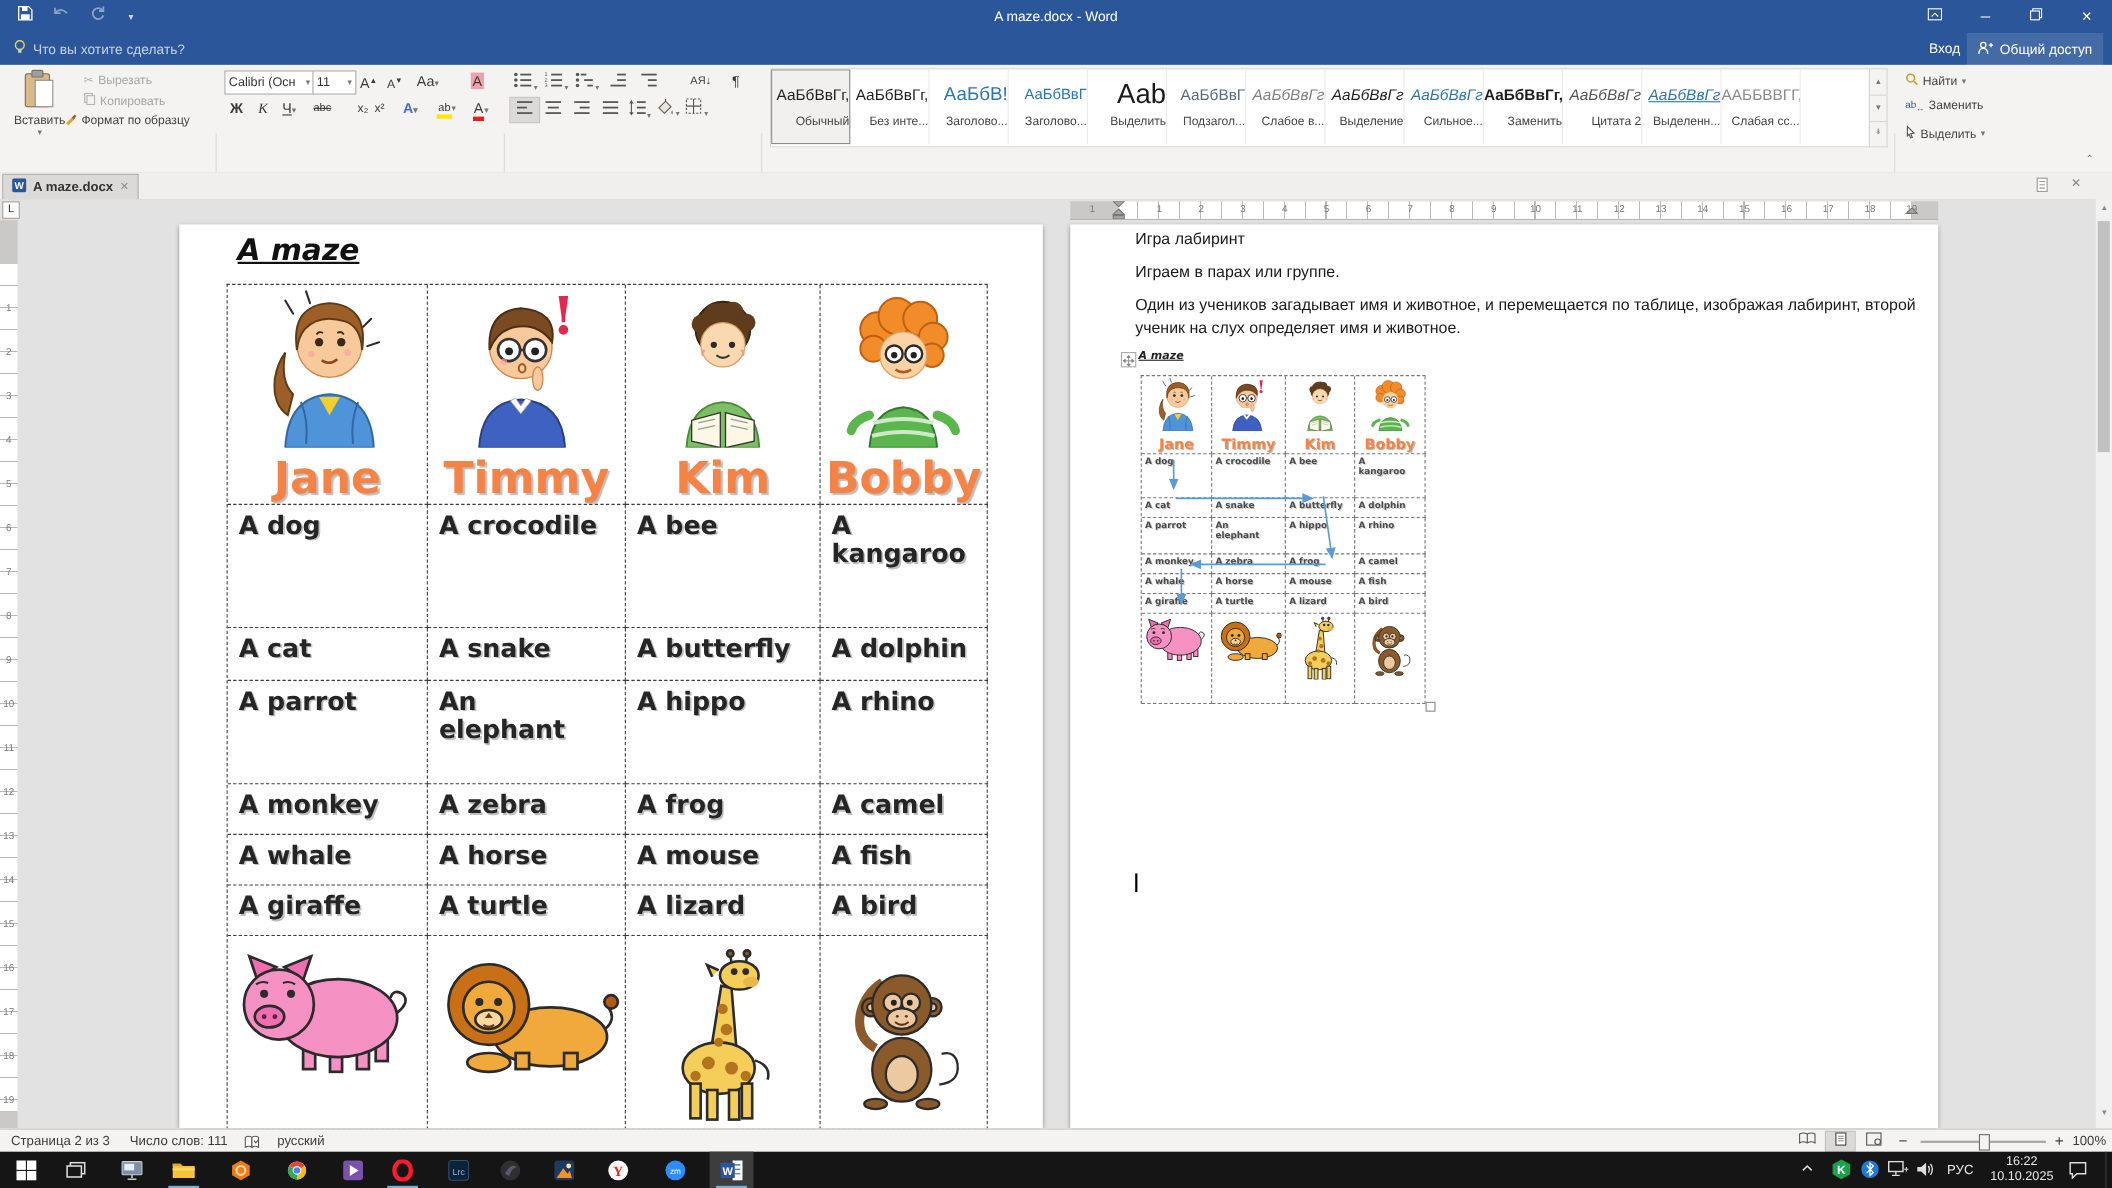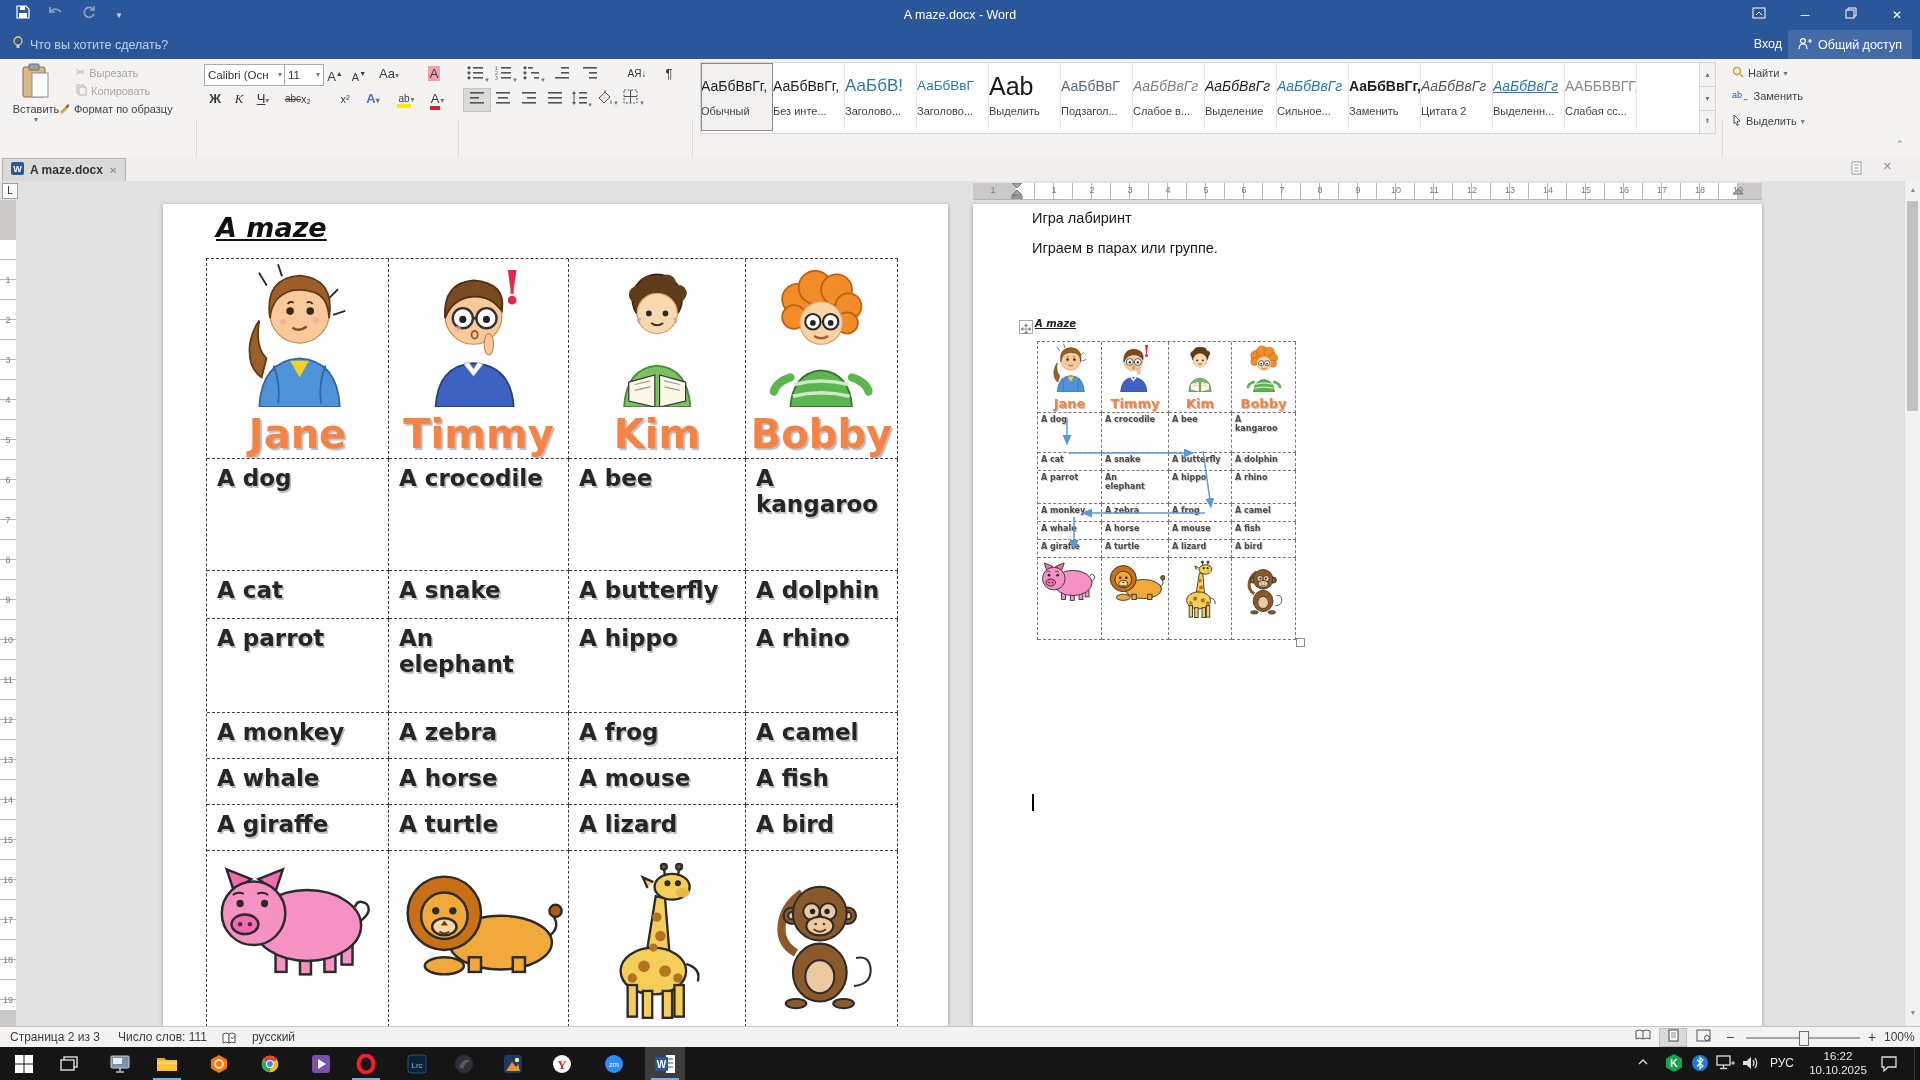--- a/index.html
+++ b/index.html
@@ -19,21 +19,21 @@
   #ribbon{left:0;top:59px;width:1920px;height:98px;background:#f4f3f1;border-bottom:1px solid #cfcdcb;font-size:11px;color:#444;}
   .gsep{top:62px;height:78px;width:1px;background:#dddbd8;}
   .glabel{top:139px;height:14px;font-size:11px;color:#6a6866;text-align:center;}
   .launcher{top:139px;width:12px;height:12px;border:1px solid #9a9896;border-top:none;border-left:none;color:#6a6866;font-size:8px;line-height:10px;text-align:center;}
   .rbtn{color:#444;font-size:11px;display:flex;align-items:center;gap:4px;white-space:nowrap;}
   .rbtn.dis{color:#a7a5a3;}
   .dd{font-size:8px;color:#777;}
   .fbtn{width:22px;height:20px;text-align:center;line-height:20px;font-size:13px;color:#3b3a39;}
   .inbox{background:#fff;border:1px solid #ababab;height:20px;line-height:20px;font-size:11.5px;color:#333;padding:0 3px;display:flex;justify-content:space-between;align-items:center;}
   .sg{background:#fff;border:1px solid #d8d6d4;}
-  .sg-item{width:71px;height:68px;text-align:left;overflow:hidden;border-right:1px solid #eceae8;float:left;}
+  .sg-item{width:71px;height:68px;text-align:right;overflow:hidden;border-right:1px solid #eceae8;float:left;}
   .sg-item.sel{background:#f1f0ee;outline:1px solid #8c8a88;outline-offset:-1px;}
   .sg-sample{height:42px;line-height:46px;font-size:14px;color:#1f1f1f;white-space:nowrap;}
   .sg-label{font-size:11px;color:#444;white-space:nowrap;}
   .k-h1{color:#2e74b5;font-size:17px;} .k-h2{color:#2e74b5;font-size:13.5px;}
   .k-title{font-size:25px;color:#1a1a1a;} .k-subtitle{color:#5a6a7a;}
   .k-subtle-emphasis{font-style:italic;color:#808080;} .k-emphasis{font-style:italic;}
   .k-intense-emphasis{font-style:italic;color:#2e74b5;} .k-strong{font-weight:bold;}
   .k-quote{font-style:italic;color:#555;}
   .k-intense-quote{color:#2e74b5;font-style:italic;text-decoration:underline;}
   .k-subtle-reference{color:#8a8a8a;} .k-intense-reference{color:#2e74b5;font-weight:bold;}
@@ -339,21 +339,21 @@
       <span class="dd">▾</span>
     </div>
   <div class="abs fbtn" style="left:324px;top:5px"><span>А</span><sup style="font-size:7px">▲</sup></div>
   <div class="abs fbtn" style="left:348px;top:5px;font-size:11px"><span>А</span><sup style="font-size:7px">▼</sup></div>
   <div class="abs fbtn" style="left:374px;top:5px;width:30px"><span>Аа</span><span class="dd">▾</span></div>
   <div class="abs fbtn" style="left:420px;top:5px;width:28px"><span style="background:#f2a0b0;padding:0 2px">А</span></div>
   <div class="abs fbtn" style="left:204px;top:30px;font-weight:bold">Ж</div>
   <div class="abs fbtn" style="left:228px;top:30px;font-style:italic;font-family:'Liberation Serif',serif">К</div>
   <div class="abs fbtn" style="left:250px;top:30px;width:26px"><u>Ч</u><span class="dd">▾</span></div>
   <div class="abs fbtn" style="left:280px;top:30px;width:26px;font-size:10px;text-decoration:line-through">abc</div>
-  <div class="abs fbtn" style="left:295px;top:30px;font-size:11px">x₂</div>
+  <div class="abs fbtn" style="left:319px;top:30px;font-size:11px">x₂</div>
   <div class="abs fbtn" style="left:334px;top:30px;font-size:11px">x²</div>
   <div class="abs fbtn" style="left:362px;top:30px;color:#4472c4;font-weight:bold"><span>А</span><span class="dd">▾</span></div>
   <div class="abs fbtn" style="left:392px;top:30px;width:28px;font-size:10px"><span style="border-bottom:4px solid #ffe800;padding:0 1px">ab</span><span class="dd">▾</span></div>
   <div class="abs fbtn" style="left:424px;top:30px;width:26px"><span style="border-bottom:4px solid #e02020;padding:0 1px">А</span><span class="dd">▾</span></div>
   <div class="abs glabel" style="left:270px;width:120px">Шрифт</div>
   <div class="abs launcher" style="left:442px">◿</div>
   <div class="abs gsep" style="left:458px"></div>
 
   <div class="abs" id="para-icons" style="left:464px;top:5px"><span style="display: inline-block; width: 28px; height: 20px; text-align: center; vertical-align: top;"><svg width="18" height="18" viewBox="0 0 18 18">
           <rect x="6" y="3" width="10" height="1.6" fill="#555"></rect>
@@ -648,20 +648,21 @@
           </svg></div>
         <div class="gcell" style="text-align: center;"><svg height="158" width="113.75999999999999" style="margin-top: 10px;">
             <use href="#sym-monkey"></use>
           </svg></div>
       </div>
   </div>
 
   <div class="page abs" style="left:973px;top:23px;width:789px;height:822px">
     <div class="abs" style="left:59px;top:6px;font-size:14.5px;color:#1a1a1a">Игра лабиринт</div>
     <div class="abs" style="left:59px;top:36px;font-size:14.5px;color:#1a1a1a">Играем в парах или группе.</div>
+    <div class="abs" style="left:59px;top:64px;width:720px;font-size:14.5px;line-height:21px;color:#1a1a1a">Один из учеников загадывает имя и животное, и перемещается по таблице, изображая лабиринт, второй ученик на слух определяет имя и животное.</div>
     <div class="abs" style="left:46px;top:116px;width:12px;height:12px;border:1px solid #aaa;background:#fff"><svg width="12" height="12" viewBox="0 0 12 12">
           <path d="M6 1 v10 M1 6 h10 M6 1 l-1.5 2 h3 Z M6 11 l-1.5 -2 h3 Z M1 6 l2 -1.5 v3 Z M11 6 l-2 -1.5 v3 Z" stroke="#888" fill="#888" stroke-width=".8"></path>
         </svg></div>
     <div class="abs" style="left:62px;top:114px;font-family:'DejaVu Sans',sans-serif;font-style:italic;font-weight:600;font-size:10px;text-decoration:underline;color:#222">A maze</div>
     <div id="maze-mini" class="abs gridtbl mini" style="left: 64px; top: 137px; grid-template-columns: 64px 67px 63px 64px; grid-template-rows: 71px 40px 18px 33px 18px 18px 18px 82px; border-top: 1px dashed rgb(119, 119, 119); border-left: 1px dashed rgb(119, 119, 119);">
         <div class="gcell" style="text-align: center;"><svg height="50" width="40">
             <use href="#sym-jane"></use>
           </svg><div class="mazename" style="font-size: 13px; text-shadow: rgba(90, 90, 90, 0.4) 1px 1px 0px;">Jane</div></div>
         <div class="gcell" style="text-align: center;"><svg height="50" width="40">
             <use href="#sym-timmy"></use>

